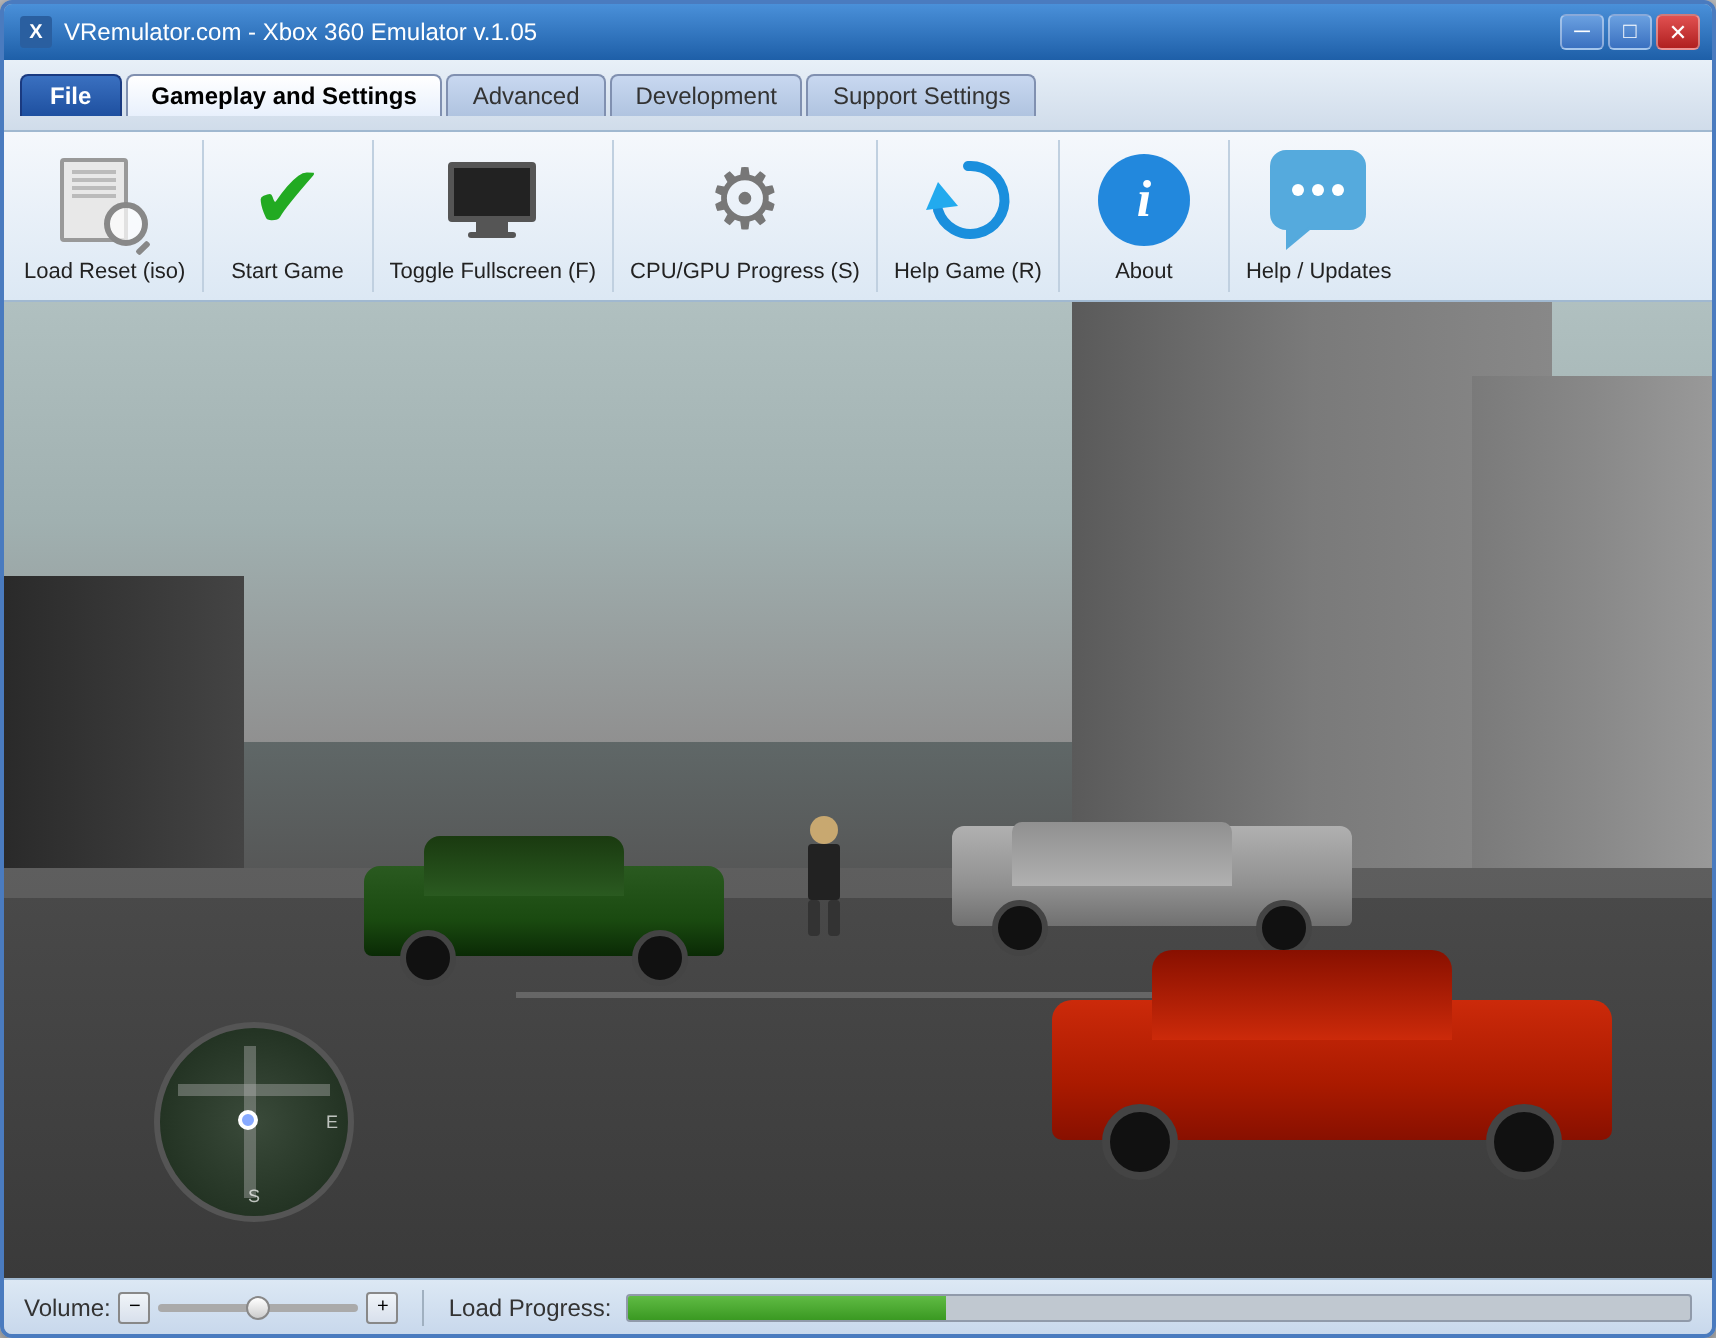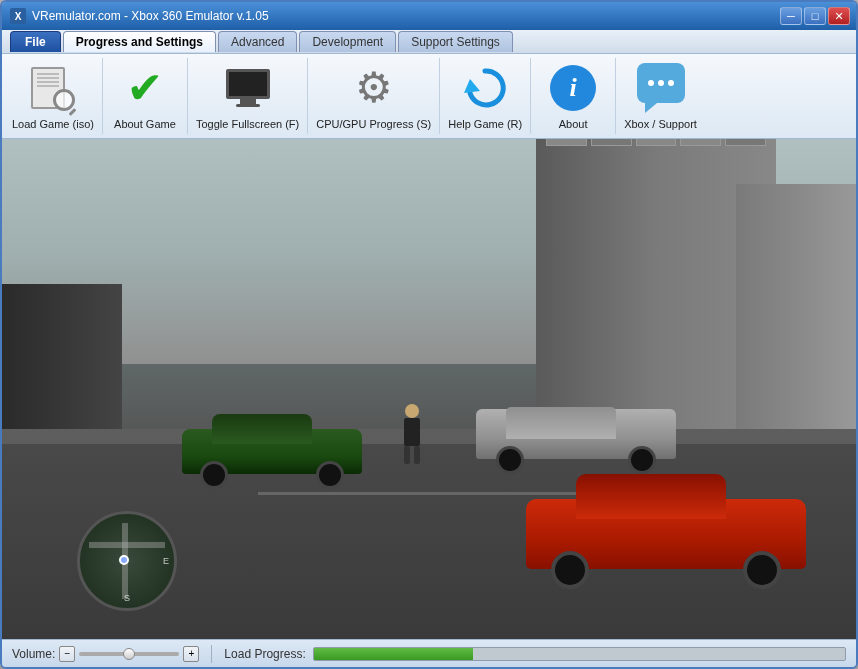--- a/index.html
+++ b/index.html
@@ -67,21 +67,21 @@
       align-items: center;
       justify-content: center;
       font-size: 11px;
       color: white;
     }
     .title-btn.close-btn {
       background: linear-gradient(to bottom, #e05050, #b02020);
     }
     .menu-bar {
       background: linear-gradient(to bottom, #e8f0f8, #d0dcea);
-      height: 24px;
+      height: 36px;
       display: flex;
       align-items: center;
       padding: 0 4px;
       border-bottom: 1px solid #a0b8d0;
       flex-shrink: 0;
     }
     .toolbar {
       background: linear-gradient(to bottom, #f5f8fc, #dce8f4);
       border-bottom: 1px solid #a0b8d0;
       display: flex;
@@ -596,44 +596,44 @@
     <div class="title-buttons">
       <div class="title-btn">─</div>
       <div class="title-btn">□</div>
       <div class="title-btn close-btn">✕</div>
     </div>
   </div>
 
   <div class="menu-bar">
     <div class="tabs">
       <div class="tab-file">File</div>
-      <div class="tab active">Progress and Settings</div>
+      <div class="tab active">Gameplay and Settings</div>
       <div class="tab">Advanced</div>
       <div class="tab">Development</div>
       <div class="tab">Support Settings</div>
     </div>
   </div>
 
   <div class="toolbar">
 
     <div class="toolbar-item">
       <div class="toolbar-icon">
         <div class="icon-load">
           <div class="page"></div>
           <div class="magnifier"></div>
         </div>
       </div>
-      <span class="toolbar-label">Load Game (iso)</span>
+      <span class="toolbar-label">Load Reset (iso)</span>
     </div>
 
     <div class="toolbar-item">
       <div class="toolbar-icon">
         <span class="icon-check">✔</span>
       </div>
-      <span class="toolbar-label">About Game</span>
+      <span class="toolbar-label">Start Game</span>
     </div>
 
     <div class="toolbar-item">
       <div class="toolbar-icon">
         <div class="icon-monitor">
           <div class="monitor-screen"></div>
           <div class="monitor-stand"></div>
           <div class="monitor-base"></div>
         </div>
       </div>
@@ -672,21 +672,21 @@
           <div class="icon-chat">
             <div class="chat-dots">
               <div class="chat-dot"></div>
               <div class="chat-dot"></div>
               <div class="chat-dot"></div>
             </div>
           </div>
           <div style="width:0;height:0;border-top:10px solid #55aadd;border-right:12px solid transparent;margin-right:20px;"></div>
         </div>
       </div>
-      <span class="toolbar-label">Xbox / Support</span>
+      <span class="toolbar-label">Help / Updates</span>
     </div>
   </div>
 
   <div class="main-content">
     <div class="game-viewport">
       <div class="game-scene">
 
         <div class="sky"></div>
 
         <div class="tree" style="left: 20px; bottom: 37%;">

